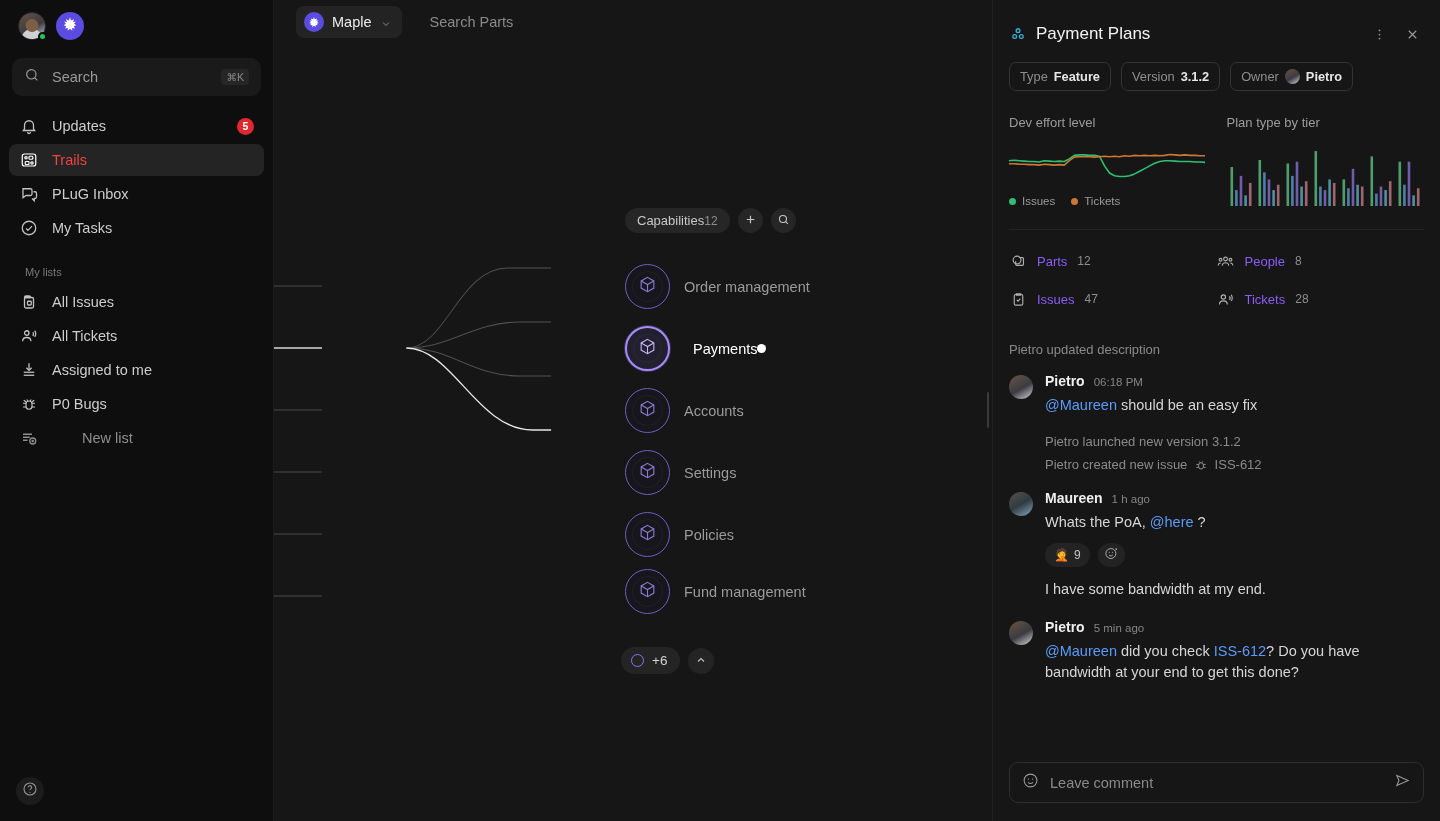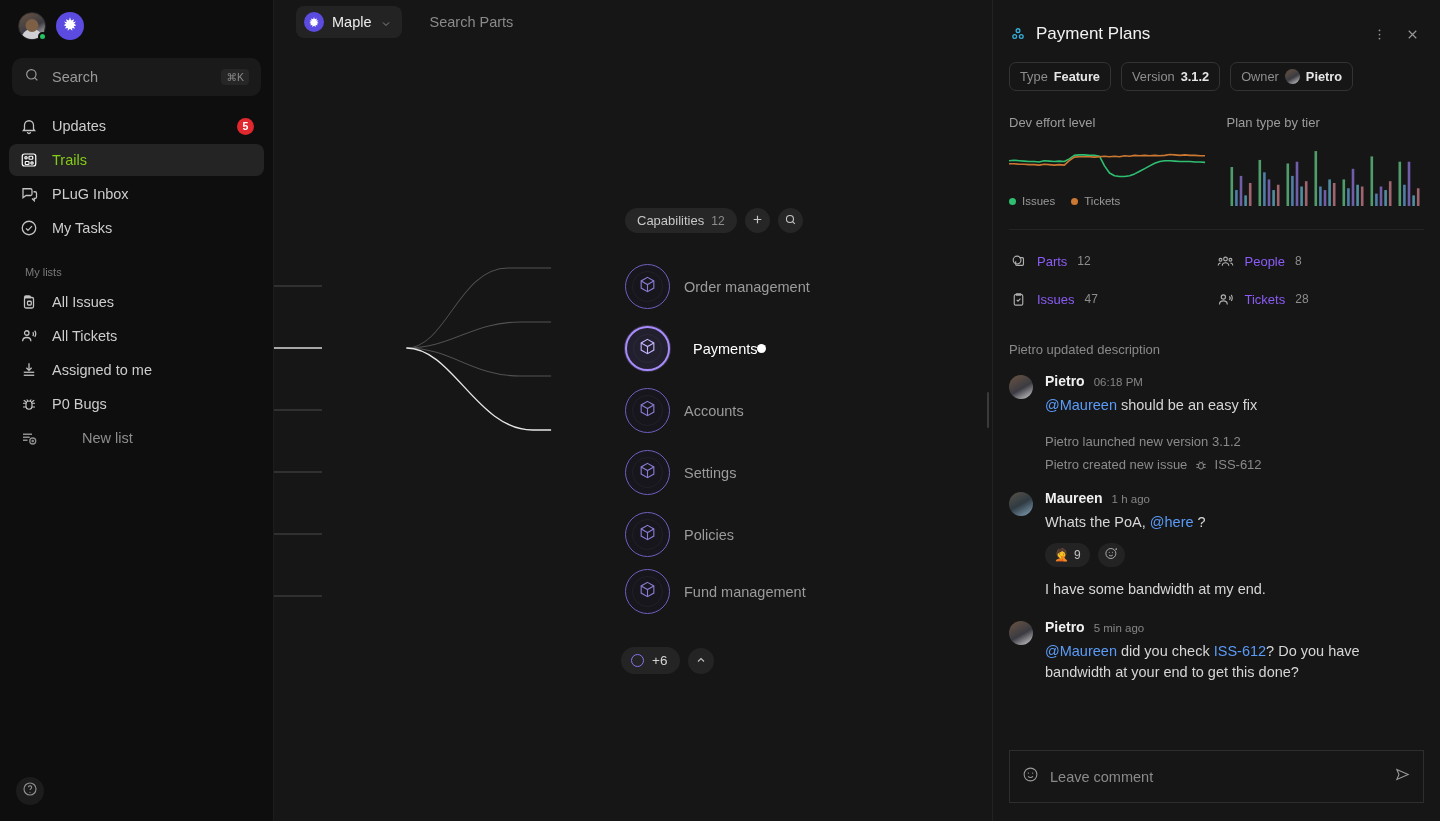--- a/index.html
+++ b/index.html
@@ -62,21 +62,21 @@
     padding: 2px 5px; border-radius: 4px;
   }
 
   .nav { margin-top: 14px; padding: 0 9px; }
   .nav-item {
     display: flex; align-items: center; gap: 14px;
     height: 32px; padding: 0 10px; border-radius: 8px;
     color: #cdcdcd; font-size: 14.5px; cursor: pointer;
     margin-bottom: 2px; position: relative;
   }
-  .nav-item.active { background: #242424; color: #84cc16; }
+  .nav-item.active { background: #242424; color: #ef4444; }
   .nav-item .ic { width: 19px; height: 19px; display:flex; align-items:center; justify-content:center; flex:0 0 19px; }
   .nav-item .ic svg { width: 18px; height: 18px; }
   .nav-item .lab { flex: 1; }
   .badge-red {
     background: #e0282e; color: #fff; font-size: 10.5px; font-weight: 700;
     min-width: 17px; height: 17px; border-radius: 9px;
     display: flex; align-items: center; justify-content: center; padding: 0 5px;
   }
   .section-title {
     color: #7a7a7a; font-size: 11px; padding: 20px 19px 8px 25px;
@@ -114,21 +114,21 @@
   .search-parts { color: #8a8a8a; font-size: 14.5px; margin-left: 18px; cursor: text; }
 
   .graph { position: absolute; inset: 0; }
   .graph svg.edges { position:absolute; left:0; top:0; width: 100%; height: 100%; pointer-events:none; }
 
   .col-head {
     position: absolute; display: flex; align-items: center; gap: 8px;
   }
   .pill {
     background: #262626; border-radius: 14px; padding: 5px 12px;
-    font-size: 13px; color: #c8c8c8; display: flex; align-items: center; gap: 7px;
+    font-size: 13px; color: #c8c8c8; display: flex; align-items: center; 
     cursor: pointer;
   }
   .pill .ct { color: #8d8d8d; font-size: 12px; }
   .icon-btn {
     width: 25px; height: 25px; border-radius: 50%; background: #262626;
     display:flex; align-items:center; justify-content:center; cursor:pointer;
   }
   .icon-btn svg { width: 13px; height: 13px; }
 
   .node {
@@ -243,21 +243,21 @@
   .react {
     background: #232323; border-radius: 13px; height: 24px; padding: 0 9px;
     display: flex; align-items: center; gap: 5px; font-size: 12px; color: #c3c3c3;
     cursor: pointer;
   }
   .react.add { padding: 0 6px; }
   .react.add svg { width: 15px; height: 15px; }
   .sub-msg { font-size: 14.5px; color: #d6d6d6; margin: 14px 0 0 36px; }
 
   .composer {
-    margin: 0 0 18px 0; height: 53px; border: 1px solid #2e2e2e; border-radius: 0;
+    margin: 0 0 18px 0; height: 41px; border: 1px solid #2e2e2e; border-radius: 9px;
     display: flex; align-items: center; gap: 11px; padding: 0 12px; cursor: text;
   }
   .composer .ph { flex: 1; color: #8a8a8a; font-size: 14.5px; }
   .composer svg { width: 17px; height: 17px; }
 </style>
 </head>
 <body>
 
 <div class="app">
 

